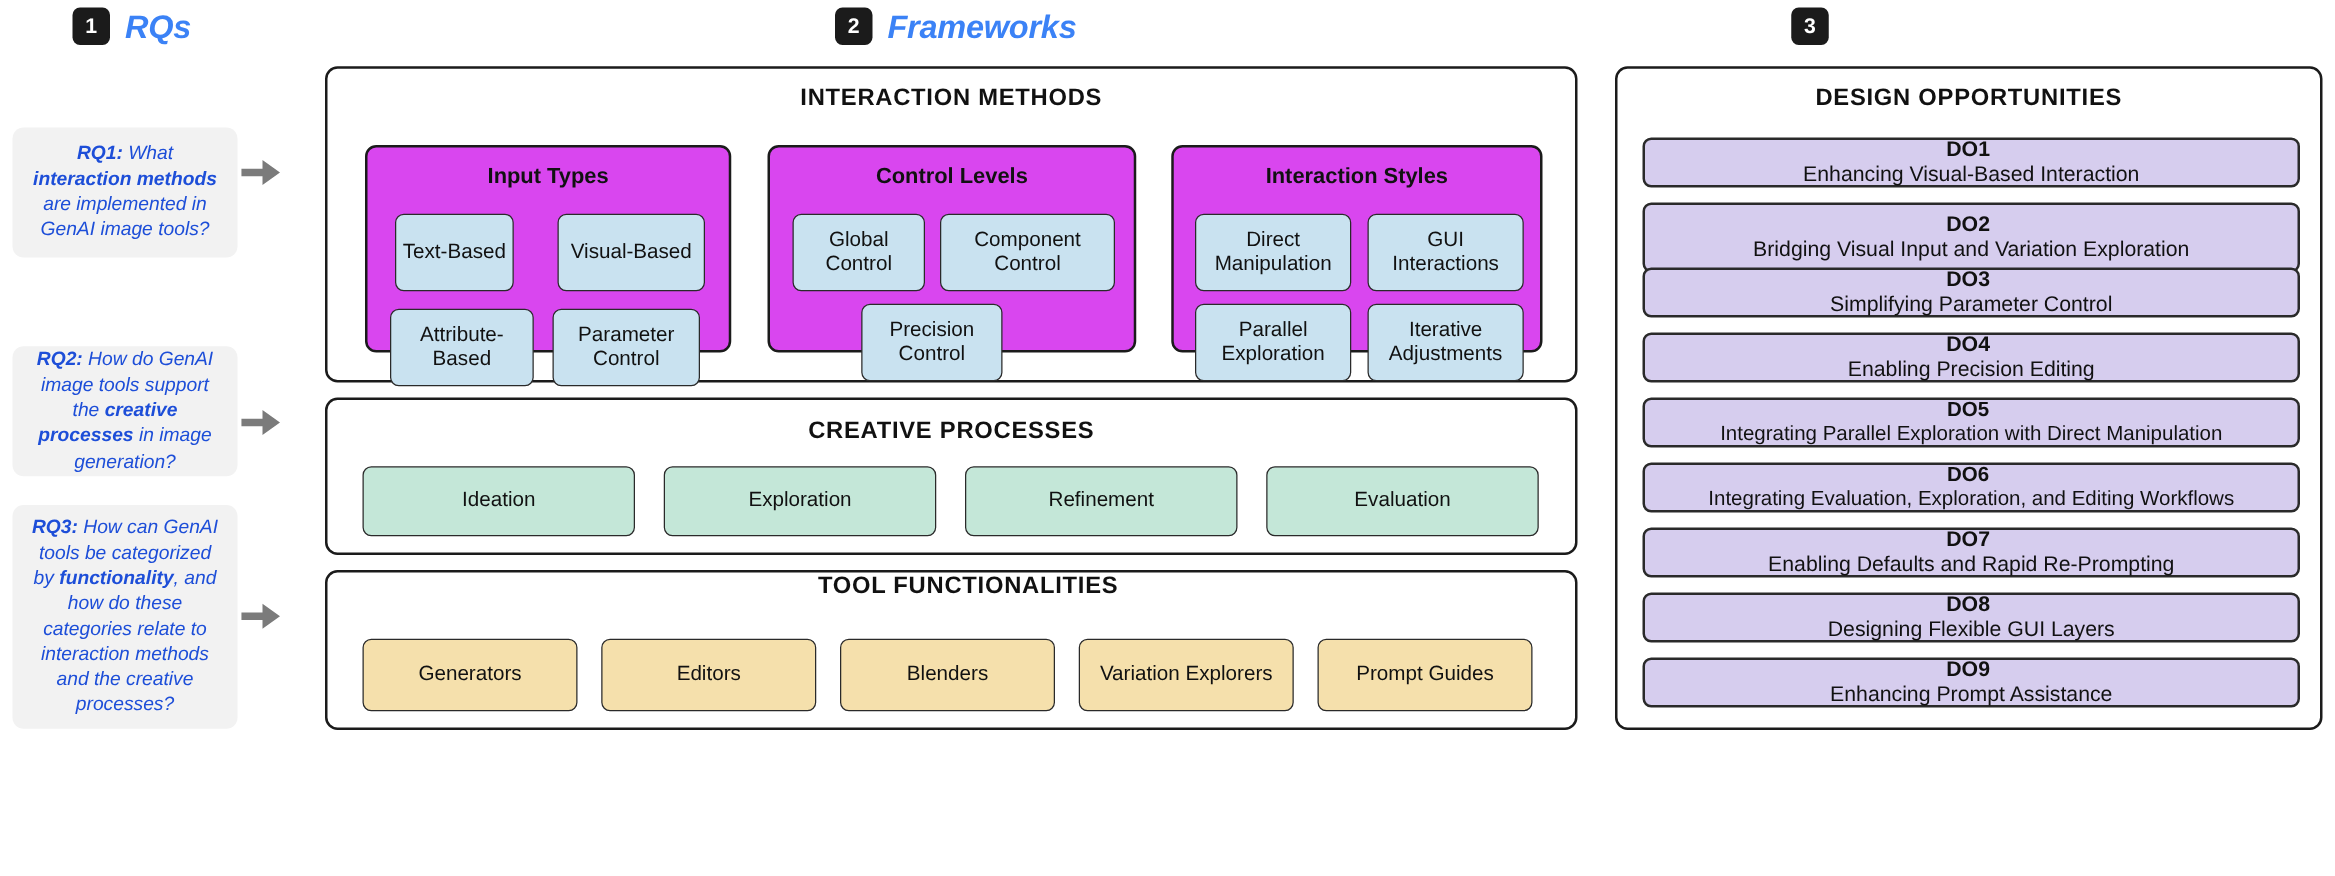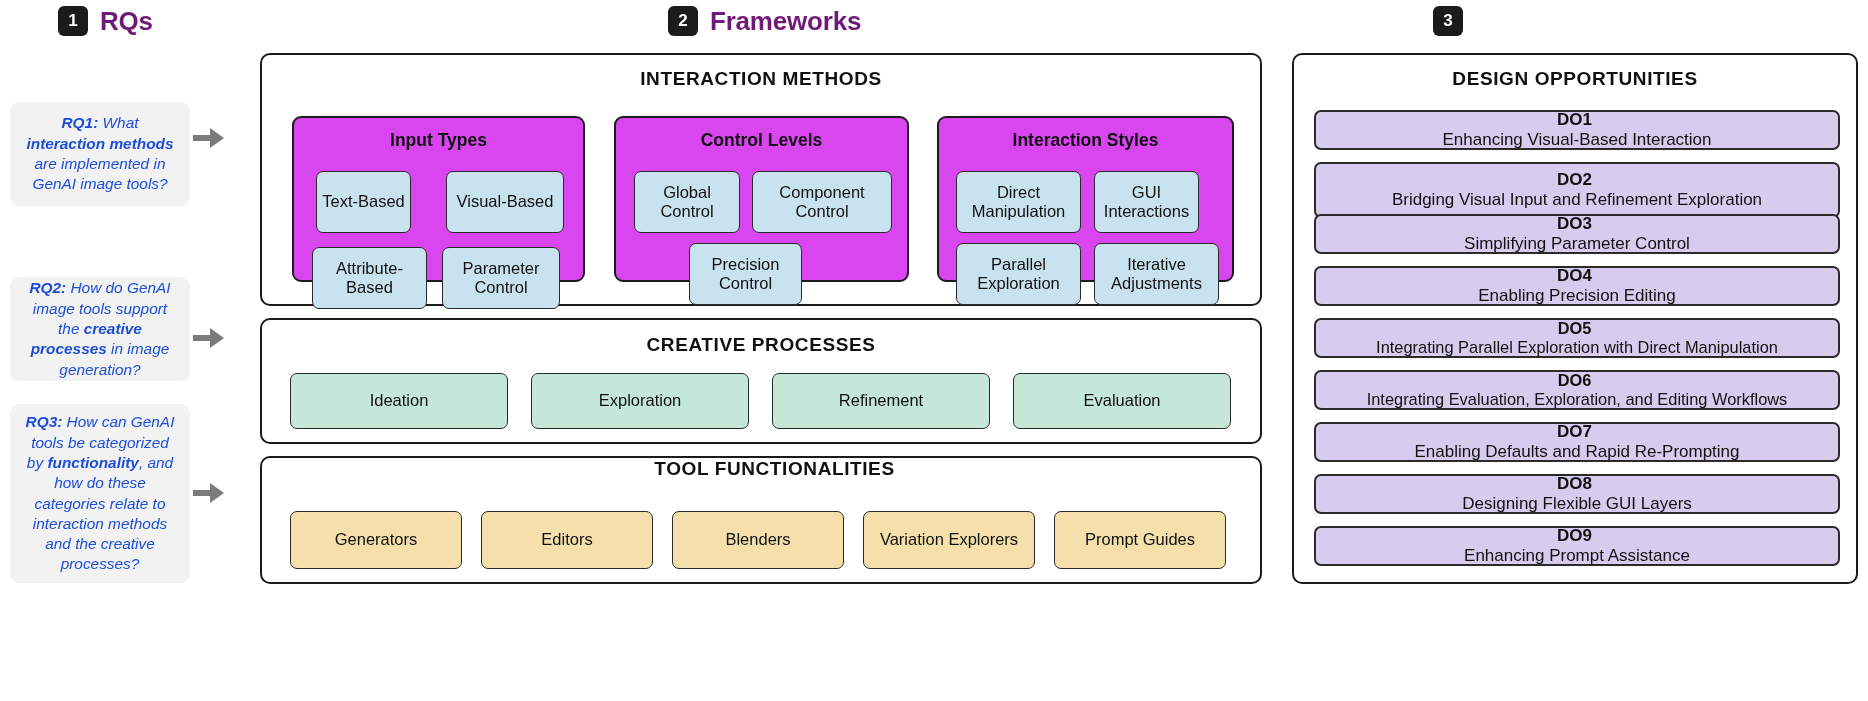--- a/index.html
+++ b/index.html
@@ -36,23 +36,24 @@
     font-size: 17px;
     font-weight: bold;
     line-height: 1;
     padding: 6px 9px 7px 9px;
     min-width: 12px;
     text-align: center;
   }
   .col-title {
     font-size: 26px;
     font-weight: bold;
-    color: #701a75;
+    color: #3b82f6;
     letter-spacing: -0.2px;
     white-space: nowrap;
+    font-style: italic;
   }
 
   
   .rq-card {
     position: absolute;
     left: 10px;
     width: 180px;
     background: #f2f2f2;
     border-radius: 9px;
     box-sizing: border-box;
@@ -206,21 +207,21 @@
     <div class="subgroup" style="left:352px; top:61px; width:295px; height:166px;">
       <div class="subgroup-title">Control Levels</div>
       <div class="chip chip-blue" style="left:18px; top:53px; width:106px; height:62px;">Global Control</div>
       <div class="chip chip-blue" style="left:136px; top:53px; width:140px; height:62px;">Component Control</div>
       <div class="chip chip-blue" style="left:73px; top:125px; width:113px; height:62px;">Precision Control</div>
     </div>
 
     <div class="subgroup" style="left:675px; top:61px; width:297px; height:166px;">
       <div class="subgroup-title">Interaction Styles</div>
       <div class="chip chip-blue" style="left:17px; top:53px; width:125px; height:62px;">Direct Manipulation</div>
-      <div class="chip chip-blue" style="left:155px; top:53px; width:105px; height:62px;">GUI Interactions</div>
+      <div class="chip chip-blue" style="left:155px; top:53px; width:125px; height:62px;">GUI Interactions</div>
       <div class="chip chip-blue" style="left:17px; top:125px; width:125px; height:62px;">Parallel Exploration</div>
       <div class="chip chip-blue" style="left:155px; top:125px; width:125px; height:62px;">Iterative Adjustments</div>
     </div>
   </div>
 
   <div class="chip chip-blue" style="left:312px; top:247px; width:115px; height:62px;">Attribute-Based</div>
   <div class="chip chip-blue" style="left:442px; top:247px; width:118px; height:62px;">Parameter Control</div>
 
   <div class="panel" style="left:260px; top:318px; width:1002px; height:126px;">
     <div class="panel-title" style="margin-top:14px;">CREATIVE PROCESSES</div>
@@ -241,21 +242,21 @@
 
   <div class="panel" style="left:1292px; top:53px; width:566px; height:531px;">
     <div class="panel-title" style="margin-top:13px;">DESIGN OPPORTUNITIES</div>
 
     <div class="do-chip" style="left:20px; top:55px; width:526px; height:40px;">
       <span class="do-num">DO1</span>
       <span>Enhancing Visual-Based Interaction</span>
     </div>
     <div class="do-chip" style="left:20px; top:107px; width:526px; height:56px;">
       <span class="do-num">DO2</span>
-      <span>Bridging Visual Input and Refinement Exploration</span>
+      <span>Bridging Visual Input and Variation Exploration</span>
     </div>
     <div class="do-chip" style="left:20px; top:159px; width:526px; height:40px;">
       <span class="do-num">DO3</span>
       <span>Simplifying Parameter Control</span>
     </div>
     <div class="do-chip" style="left:20px; top:211px; width:526px; height:40px;">
       <span class="do-num">DO4</span>
       <span>Enabling Precision Editing</span>
     </div>
     <div class="do-chip" style="left:20px; top:263px; width:526px; height:40px; font-size:16.4px;">

